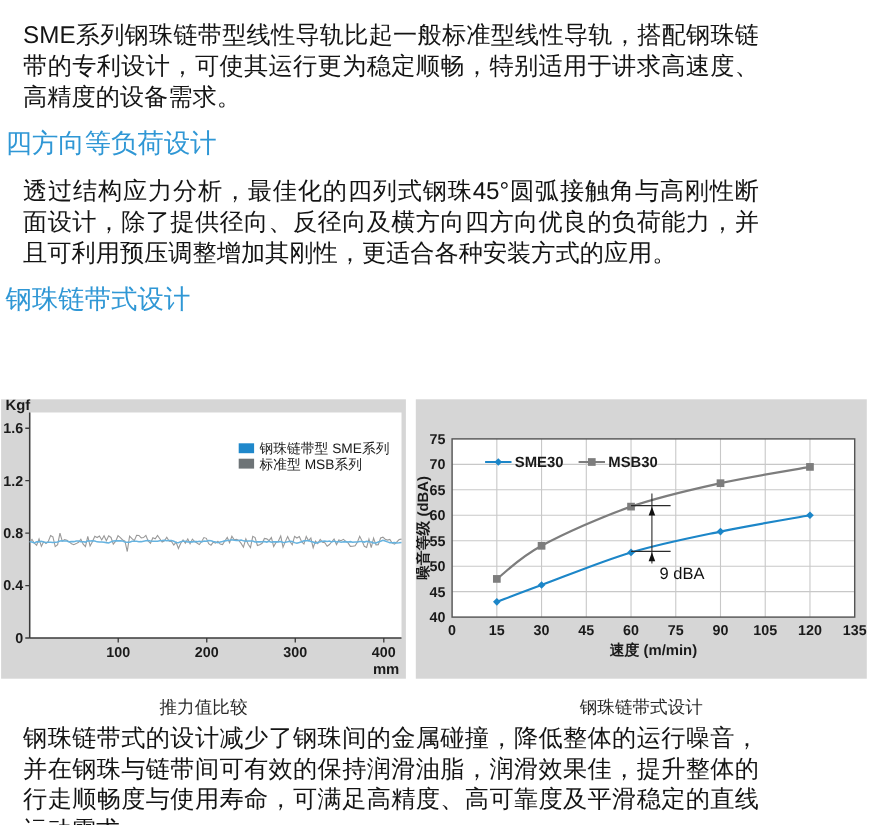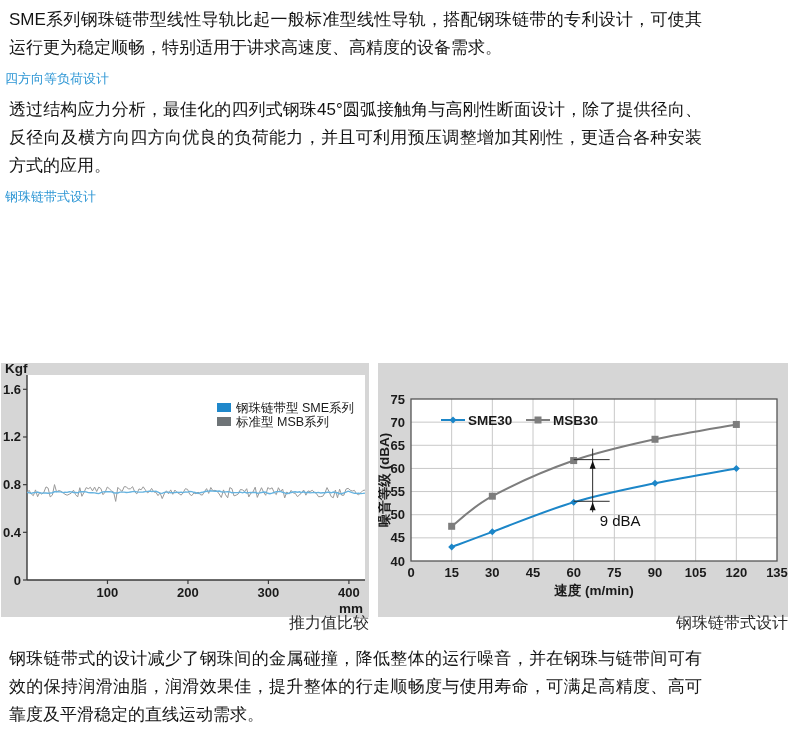--- a/index.html
+++ b/index.html
@@ -3,27 +3,27 @@
 <meta charset="utf-8">
 <style>
   html,body{margin:0;padding:0}
   body{
     width:790px;height:750px;position:relative;overflow:hidden;
     background:#ffffff;color:#141414;
     font-family:"Liberation Sans","DejaVu Sans",sans-serif;
   }
   .text-top{position:absolute;top:2px;left:5px;width:701px}
   .text-bottom{position:absolute;top:641px;left:5px;width:701px}
-  p.body-para{margin:4px;font-size:17px;line-height:28px;text-align:justify;color:#141414}
-  h2.sec-heading{margin:0;font-size:13px;line-height:26px;font-weight:400;color:#2f97d5}
+  p.body-para{margin:16px;font-size:22px;line-height:28px;text-align:justify;color:#141414}
+  h2.sec-heading{margin:0;font-size:24px;line-height:26px;font-weight:400;color:#2f97d5}
   .charts-row{position:absolute;top:363px;left:0;width:790px;height:254px}
   .panel{position:absolute;top:0;background:#d6d6d6}
   .panel-left{left:1px;width:368px;height:254px}
   .panel-right{left:378px;width:410px;height:254px}
-  .caption{position:absolute;top:613px;height:20px;text-align:right;
+  .caption{position:absolute;top:634px;height:20px;text-align:center;
            font-size:16px;line-height:20px;color:#2a2a2a}
   .caption-left{left:1px;width:368px}
   .caption-right{left:378px;width:410px}
   svg{display:block}
   svg text{font-family:"Liberation Sans","DejaVu Sans",sans-serif}
   .t-tick{font-size:13px;font-weight:700;fill:#1a1a1a}
   .t-unit{font-size:13.5px;font-weight:700;fill:#1a1a1a}
   .t-axlab{font-size:13.5px;font-weight:700;fill:#1a1a1a}
   .t-leg{font-size:12.5px;font-weight:400;fill:#1a1a1a}
   .t-leg2{font-size:13.5px;font-weight:700;fill:#1a1a1a}

